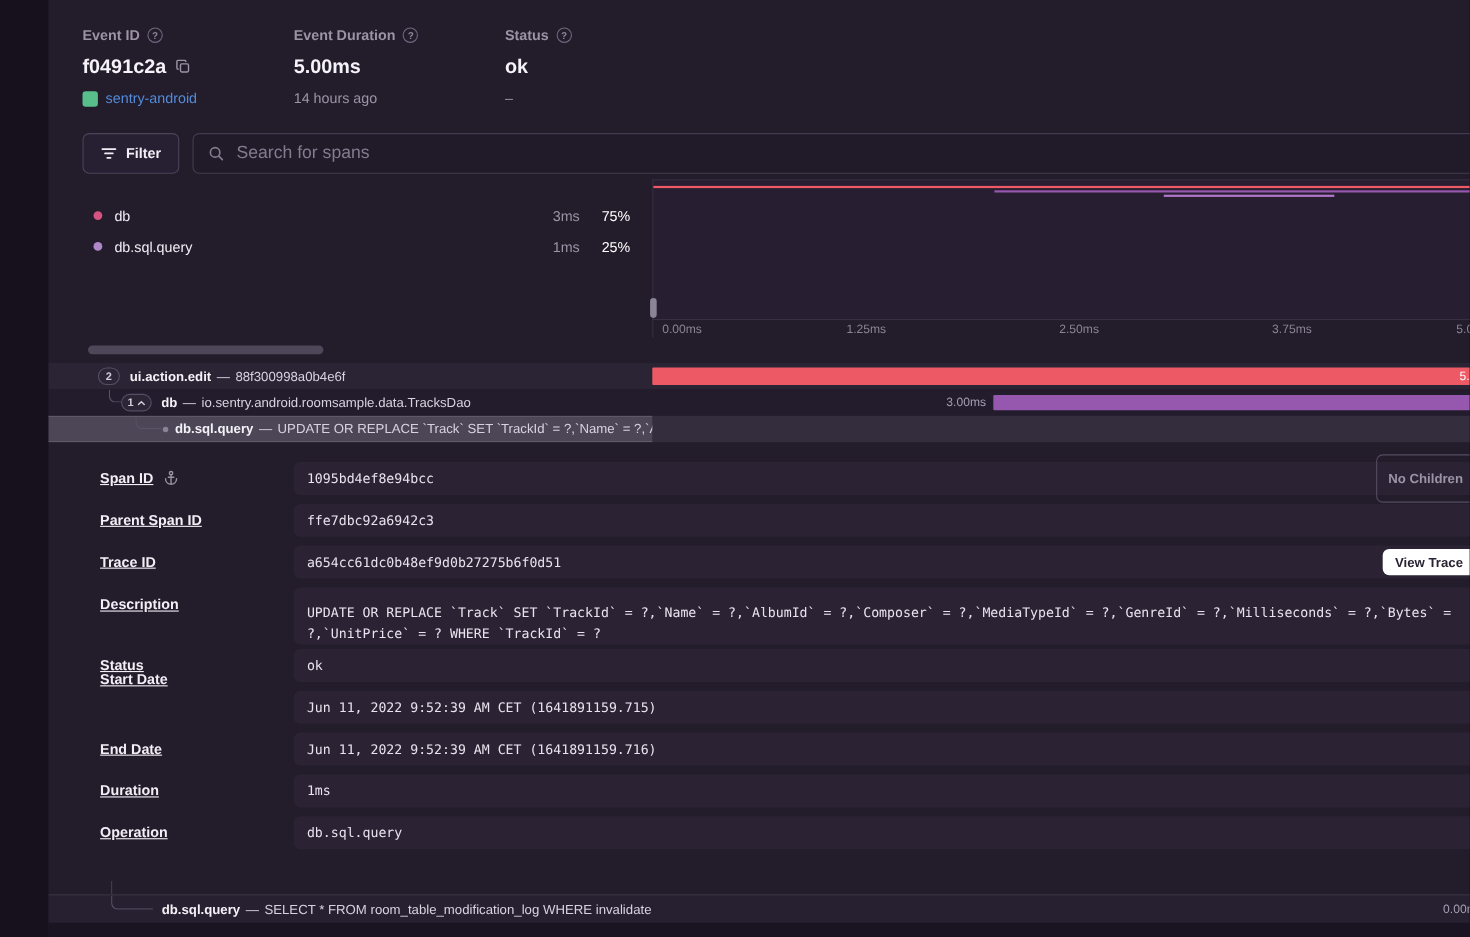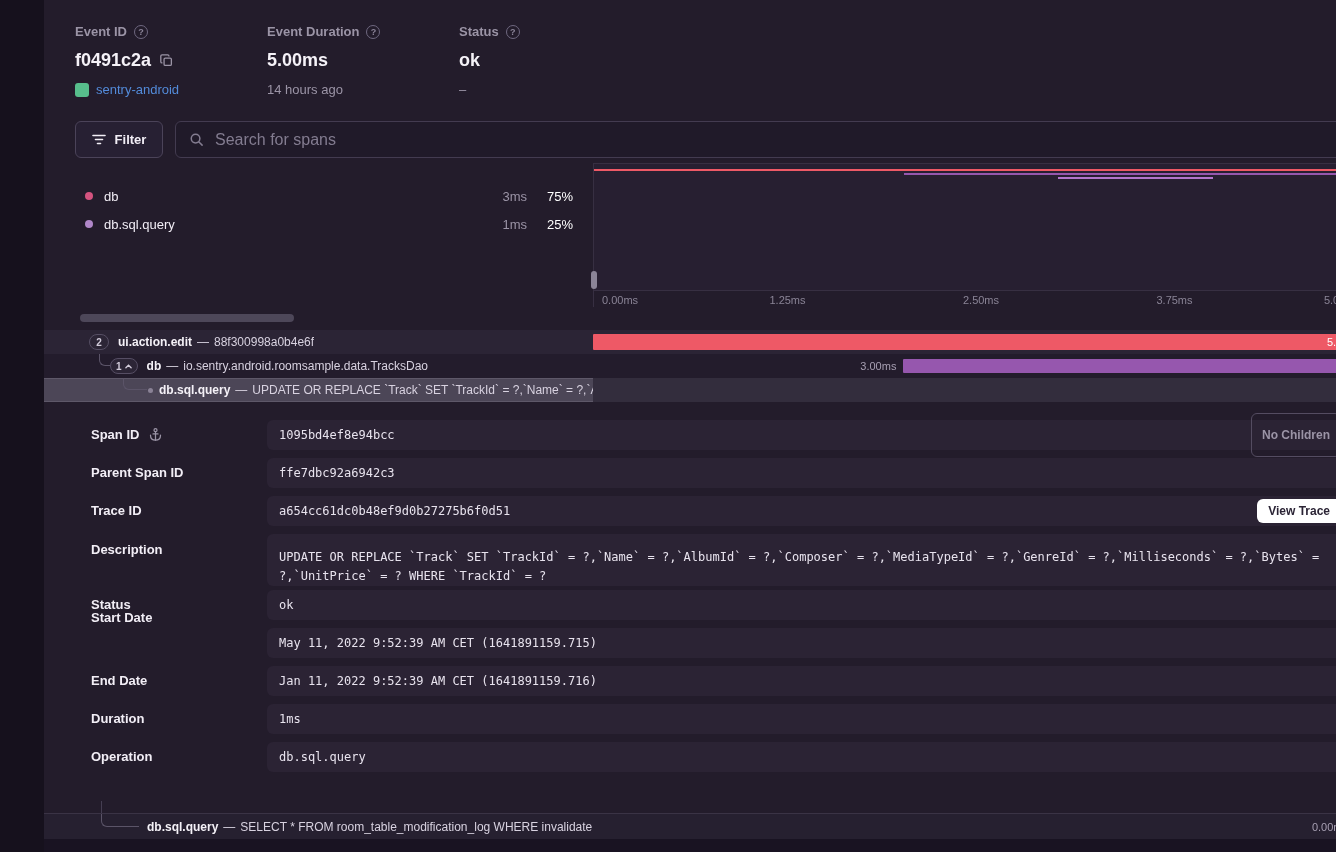--- a/index.html
+++ b/index.html
@@ -63,21 +63,21 @@
   .conn { position:absolute; border-left:1px solid #5b5468; border-bottom:1px solid #5b5468; border-bottom-left-radius:6px; }
   .bullet { position:absolute; width:5px; height:5px; border-radius:50%; background:#8a8296; }
   .row-title { margin-left:9px; font-size:12px; white-space:nowrap; overflow:hidden; color:#d8d2e0; }
   .row-title b { color:#f4f1f7; font-weight:bold; }
   .sep { margin:0 5px; color:#d8d2e0; }
   .row-bar { position:absolute; top:4px; height:16px; border-radius:1px; cursor:pointer; }
   .bar-label-in { position:absolute; right:6px; top:50%; transform:translateY(-50%); font-size:11px; color:#ffffff; }
   .bar-label-out { position:absolute; top:50%; transform:translate(-7px,-50%); font-size:11px; color:#a79fb2; }
   
   .detail-label { position:absolute; left:47px; font-size:13px; font-weight:bold; color:#f2eef6;
-    display:flex; align-items:center; gap:9px; }
+    display:flex; align-items:center; gap:9px;text-decoration:underline; }
   .detail-box { position:absolute; left:223px; width:1086px; height:30px; border-radius:6px;
     background:#2b2334; display:flex; align-items:center; padding:0 12px;
     font-family:"DejaVu Sans Mono", monospace; font-size:12px; color:#e8e3ee; }
   .detail-box.multiline { height:52px; align-items:flex-end; padding-top:8px; line-height:19px; }
   .tag-btn { margin-left:auto; padding:14px 10px; border:1px solid #544c61; border-radius:6px;
     background:transparent; color:#9b94a6; font-size:12px; font-weight:bold;
     font-family:"Liberation Sans", sans-serif; cursor:default; }
   .white-btn { margin-left:auto; padding:5px 11px; border:none; border-radius:6px;
     background:#ffffff; color:#2b2435; font-size:12px; font-weight:bold;
     font-family:"Liberation Sans", sans-serif; cursor:pointer; }
@@ -260,26 +260,26 @@
     <span>UPDATE OR REPLACE `Track` SET `TrackId` = ?,`Name` = ?,`AlbumId` = ?,`Composer` = ?,`MediaTypeId` = ?,`GenreId` = ?,`Milliseconds` = ?,`Bytes` = ?,`UnitPrice` = ? WHERE `TrackId` = ?</span>
   </div>
 
   <div class="detail-label" style="top:597px">Status</div>
   <div class="detail-box" style="top:590px">
     <span>ok</span>
   </div>
 
   <div class="detail-label" style="top:610px">Start Date</div>
   <div class="detail-box" style="top:628px">
-    <span>May 11, 2022 9:52:39 AM CET (1641891159.715)</span>
+    <span>Jun 11, 2022 9:52:39 AM CET (1641891159.715)</span>
   </div>
 
   <div class="detail-label" style="top:673px">End Date</div>
   <div class="detail-box" style="top:666px">
-    <span>Jan 11, 2022 9:52:39 AM CET (1641891159.716)</span>
+    <span>Jun 11, 2022 9:52:39 AM CET (1641891159.716)</span>
   </div>
 
   <div class="detail-label" style="top:711px">Duration</div>
   <div class="detail-box" style="top:704px">
     <span>1ms</span>
   </div>
 
   <div class="detail-label" style="top:749px">Operation</div>
   <div class="detail-box" style="top:742px">
     <span>db.sql.query</span>

